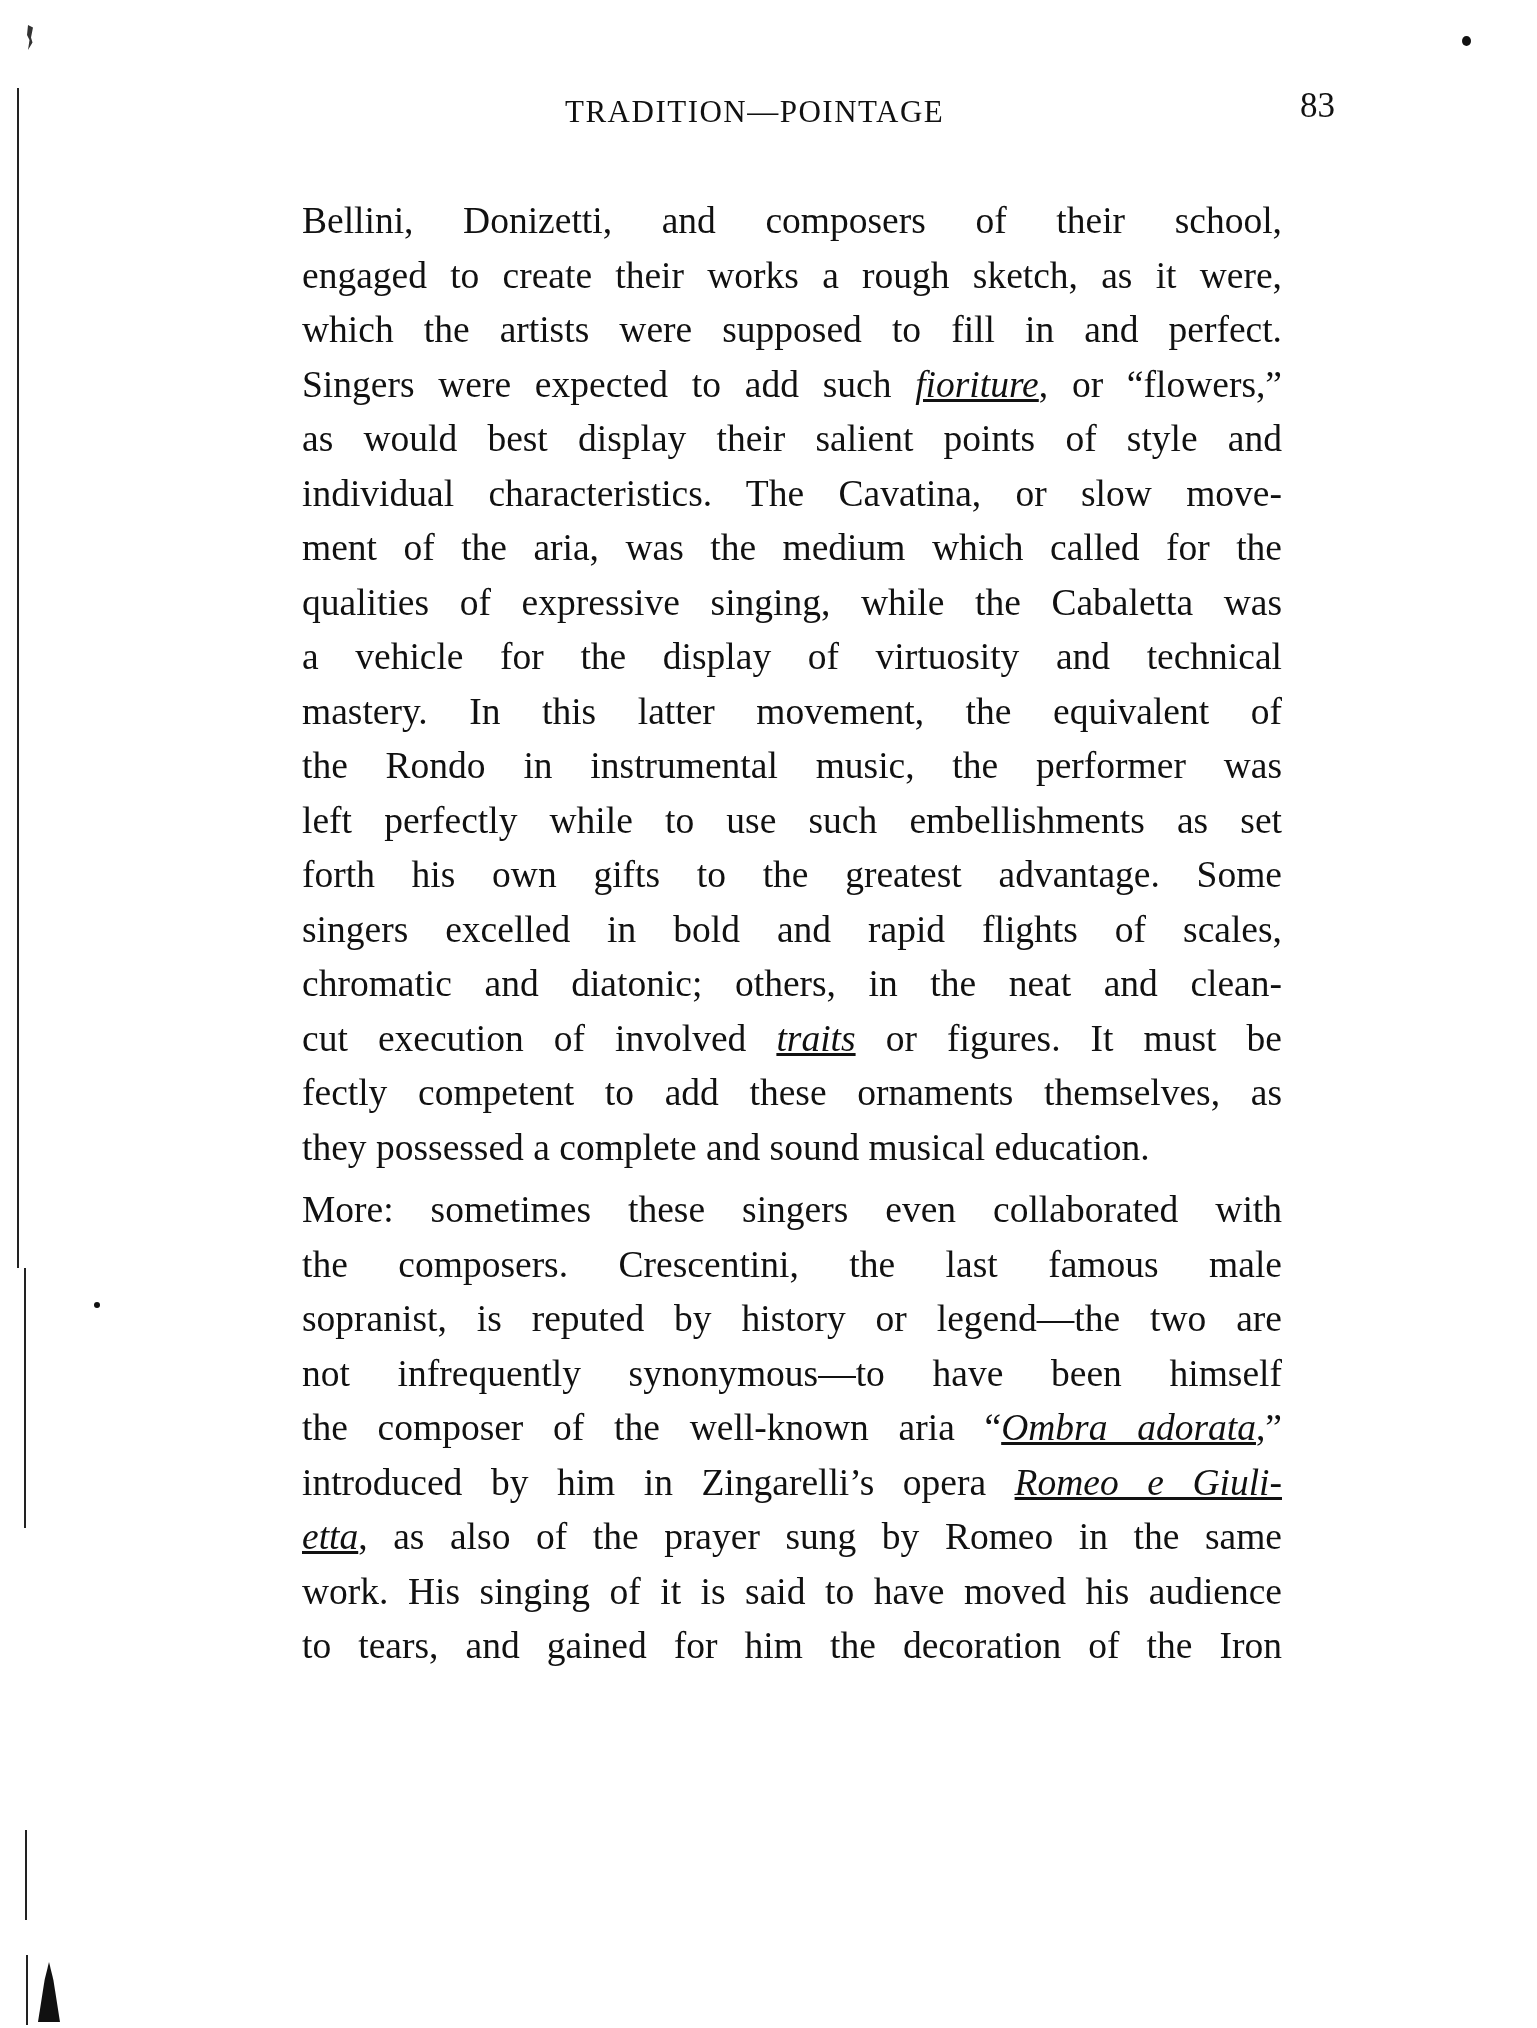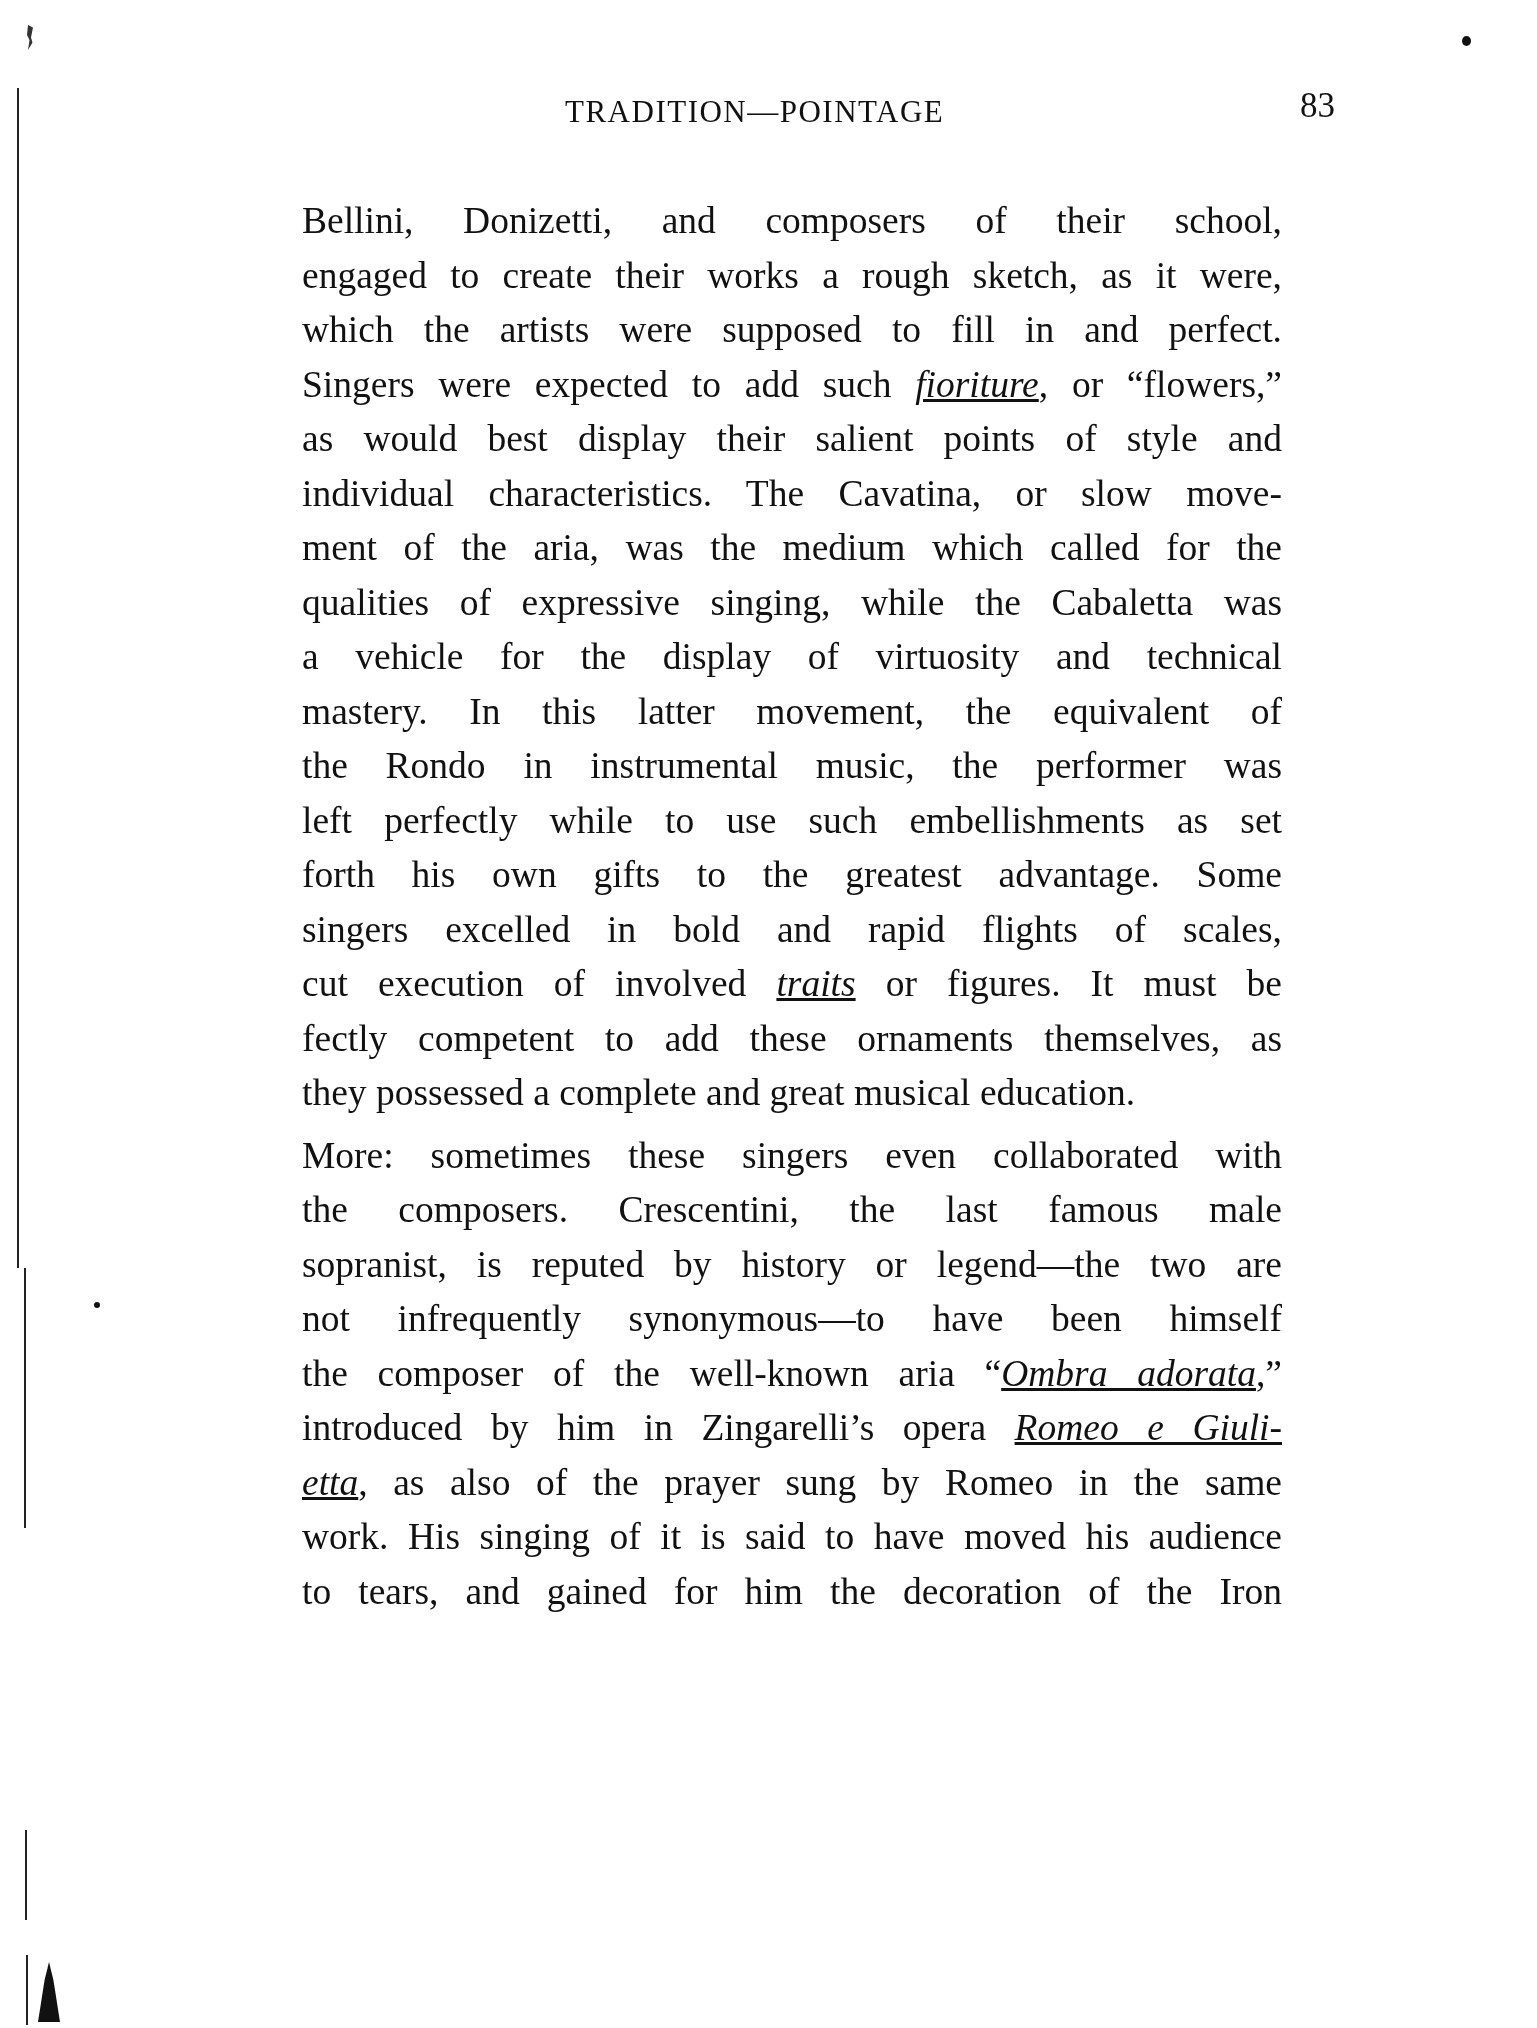--- a/index.html
+++ b/index.html
@@ -71,23 +71,24 @@
         <span class="line">as would best display their salient points of style and</span>
         <span class="line">individual characteristics.  The Cavatina, or slow move-</span>
         <span class="line">ment of the aria, was the medium which called for the</span>
         <span class="line">qualities of expressive singing, while the Cabaletta was</span>
         <span class="line">a vehicle for the display of virtuosity and technical</span>
         <span class="line">mastery.  In this latter movement, the equivalent of</span>
         <span class="line">the Rondo in instrumental music, the performer was</span>
         <span class="line">left perfectly while to use such embellishments as set</span>
         <span class="line">forth his own gifts to the greatest advantage.  Some</span>
         <span class="line">singers excelled in bold and rapid flights of scales,</span>
+        <span class="line">chromatic and diatonic; others, in the neat and clean-</span>
         <span class="line">cut execution of involved <em>traits</em> or figures.  It must be</span>
         <span class="line">fectly competent to add these ornaments themselves, as</span>
-        <span class="line last">they possessed a complete and great musical education.</span>
+        <span class="line last">they possessed a complete and sound musical education.</span>
       </p>
     <p class="para indent">
         <span class="line">More: sometimes these singers even collaborated with</span>
         <span class="line">the composers.  Crescentini, the last famous male</span>
         <span class="line">sopranist, is reputed by history or legend—the two are</span>
         <span class="line">not infrequently synonymous—to have been himself</span>
         <span class="line">the composer of the well-known aria “<em>Ombra adorata</em>,”</span>
         <span class="line">introduced by him in Zingarelli’s opera <em>Romeo e Giuli-</em></span>
         <span class="line"><em>etta</em>, as also of the prayer sung by Romeo in the same</span>
         <span class="line">work.  His singing of it is said to have moved his audience</span>

